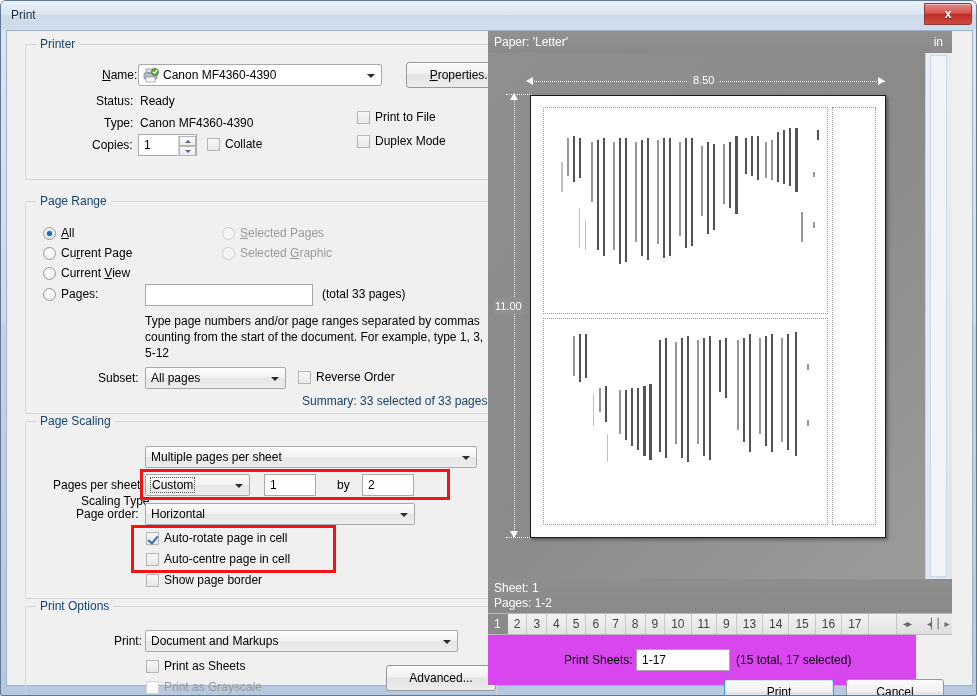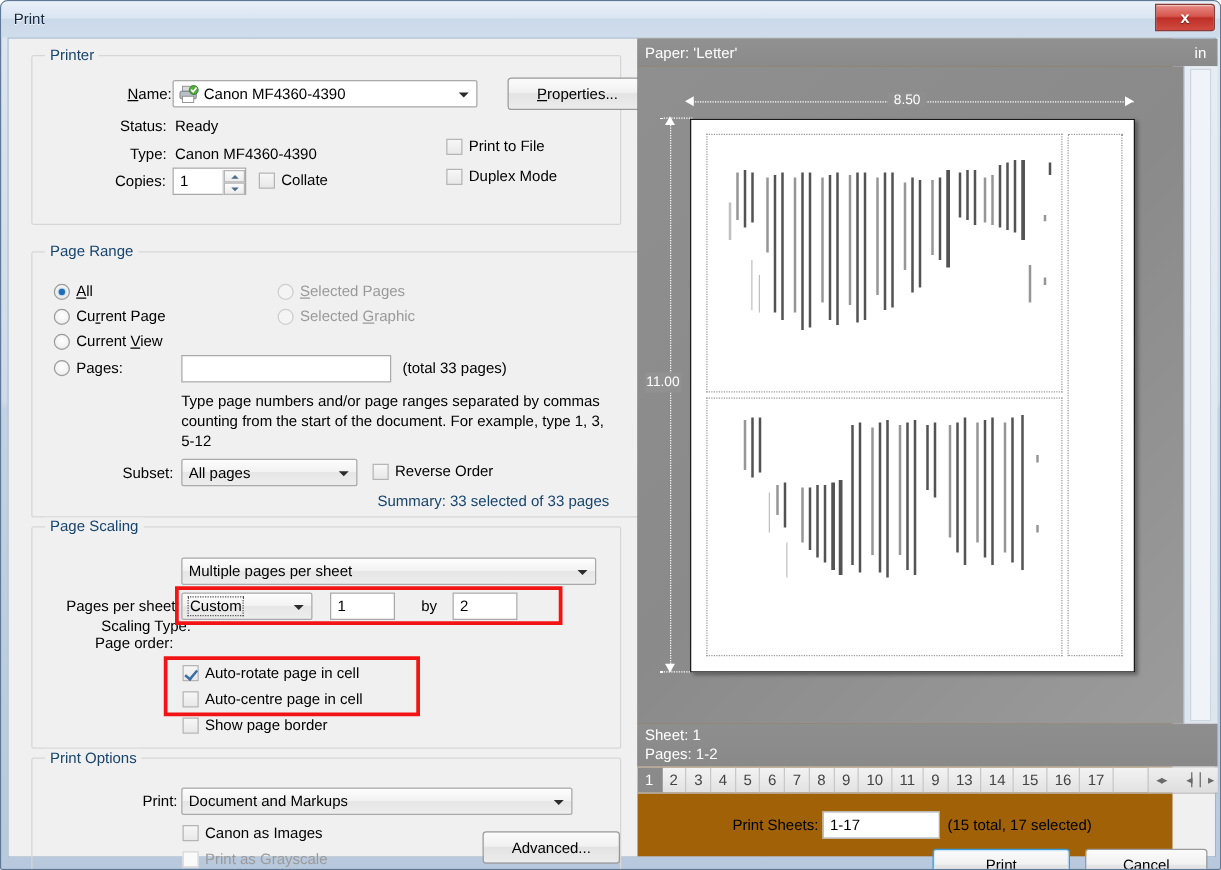--- a/index.html
+++ b/index.html
@@ -177,22 +177,22 @@
     box-shadow: 0 0 0 1px #cfe7f7 inset;
   }
   
   .redbox {
     position: absolute;
     border: 3px solid #f21414;
     pointer-events: none;
   }
   
   .preview {
-    position: absolute; left: 503px; top: 0; width: 428px; height: 654px;
-    background: #a16207;
+    position: absolute; left: 481px; top: 0; width: 428px; height: 654px;
+    background: #d946ef;
   }
   .pv-header {
     position: absolute; left: 0; top: 0; width: 464px; height: 22px;
     background: linear-gradient(to bottom, #919191, #8a8a8a);
     color: #fff;
   }
   .pv-header .ptext { position: absolute; left: 6px; top: 4px; font-size: 12px; }
   .pv-header .unit { position: absolute; right: 9px; top: 4px; font-size: 12px; }
   .pv-canvas {
     position: absolute; left: 0; top: 22px; width: 437px; height: 526px;
@@ -408,20 +408,24 @@
         <div class="textbox" style="left:238px; top:52px; width:52px;">
           <div class="tval">1</div>
         </div>
         <div class="lbl" style="left:311px; top:56px;">by</div>
         <div class="textbox" style="left:336px; top:52px; width:52px;">
           <div class="tval">2</div>
         </div>
         <div class="redbox" style="left:114px; top:47px; width:310px; height:31px;"></div>
 
         <div class="lbl" style="left:50px; top:85px;">Page order:</div>
+        <div class="combo" style="left:119px; top:81px; width:270px;">
+          <div class="ctext">Horizontal</div>
+          <div class="arrow"></div>
+        </div>
 
         <div class="check on" style="left:120px; top:110px;">
           <div class="bx"></div>
         </div>
         <div class="lbl" style="left:138px; top:109px;">Auto-rotate page in cell</div>
 
         <div class="check" style="left:120px; top:131px;">
           <div class="bx"></div>
         </div>
         <div class="lbl" style="left:138px; top:130px;">Auto-centre page in cell</div>
@@ -439,21 +443,21 @@
 
         <div class="lbl" style="left:88px; top:27px;">Print:</div>
         <div class="combo" style="left:119px; top:23px; width:313px;">
           <div class="ctext">Document and Markups</div>
           <div class="arrow"></div>
         </div>
 
         <div class="check" style="left:120px; top:53px;">
           <div class="bx"></div>
         </div>
-        <div class="lbl" style="left:138px; top:52px;">Canon as Images</div>
+        <div class="lbl" style="left:138px; top:52px;">Print as Sheets</div>
 
         <div class="check disabled" style="left:120px; top:74px;">
           <div class="bx"></div>
         </div>
         <div class="lbl dim" style="left:138px; top:73px;">Print as Grayscale</div>
 
         <div class="btn" style="left:360px; top:58px; width:110px; height:26px; line-height:24px;">
           <span>Advanced...</span>
         </div>
       </div>

